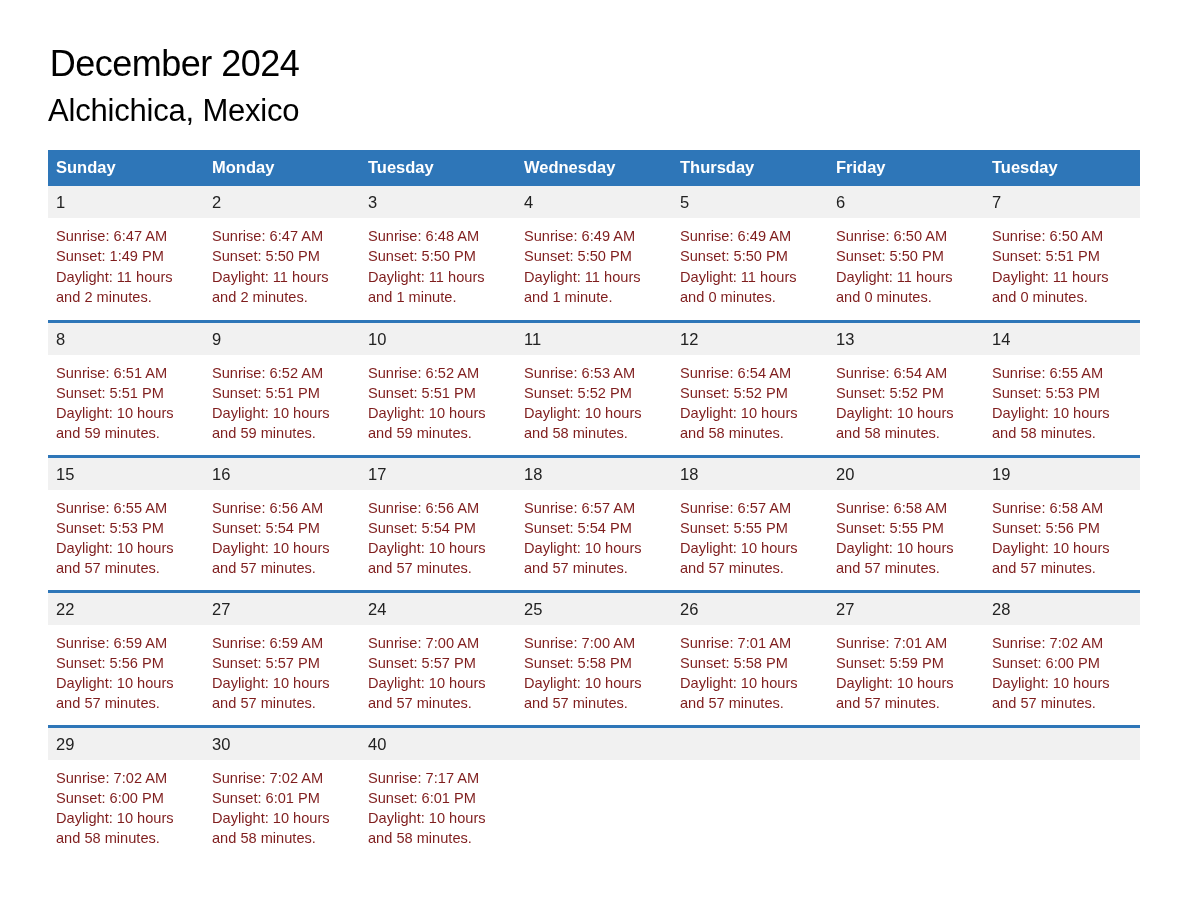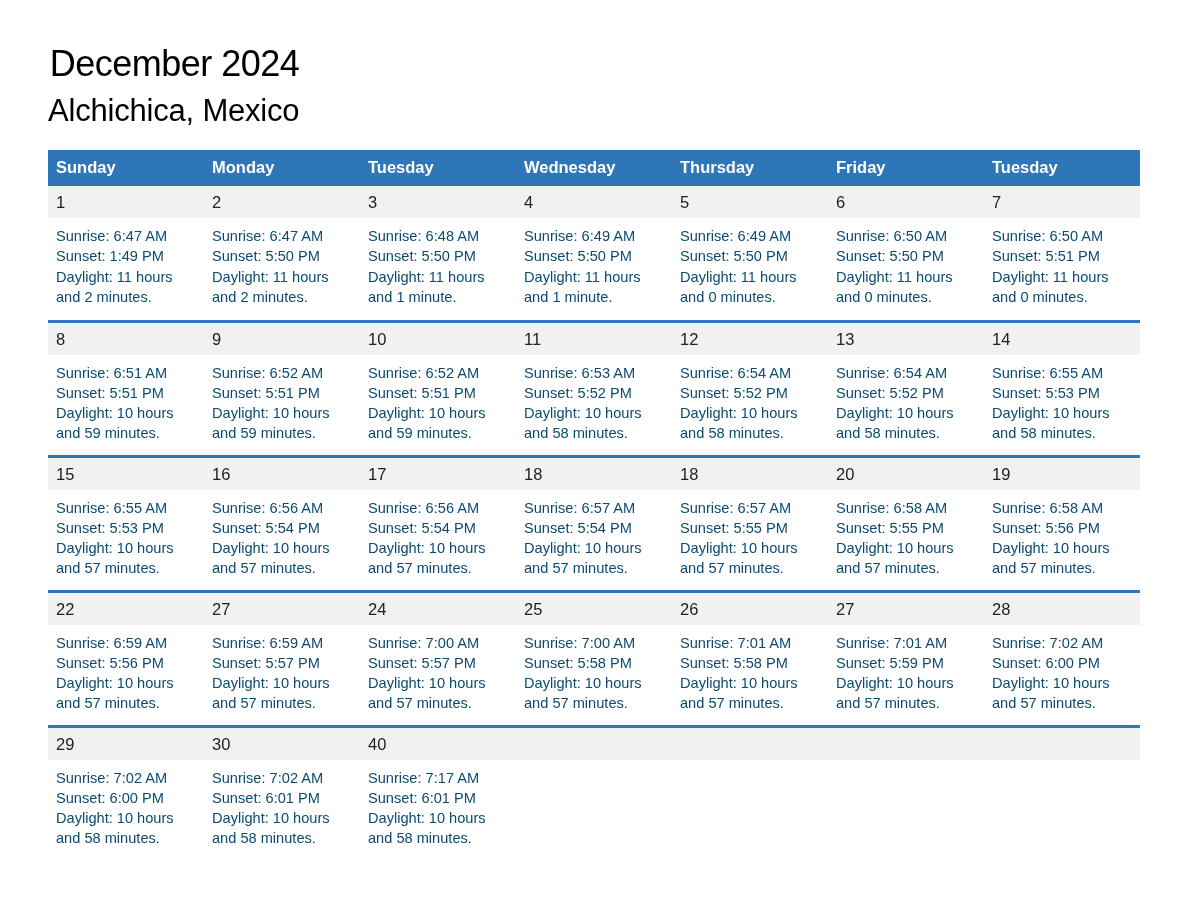--- a/index.html
+++ b/index.html
@@ -113,21 +113,21 @@
     line-height: 20px;
     padding: 6px 0 6px 8px;
     height: 32px;
     color: #222222;
   }
 
   .dayinfo {
     padding: 8px 10px 0 8px;
     font-size: 14.6px;
     line-height: 20.3px;
-    color: #0c4a6e;
+    color: #7f1d1d;
   }
   .dayinfo div { white-space: nowrap; }
 
   .empty .daynum { background: #f1f1f1; }
 </style>
 </head>
 <body>
 
 <div class="page">
 

